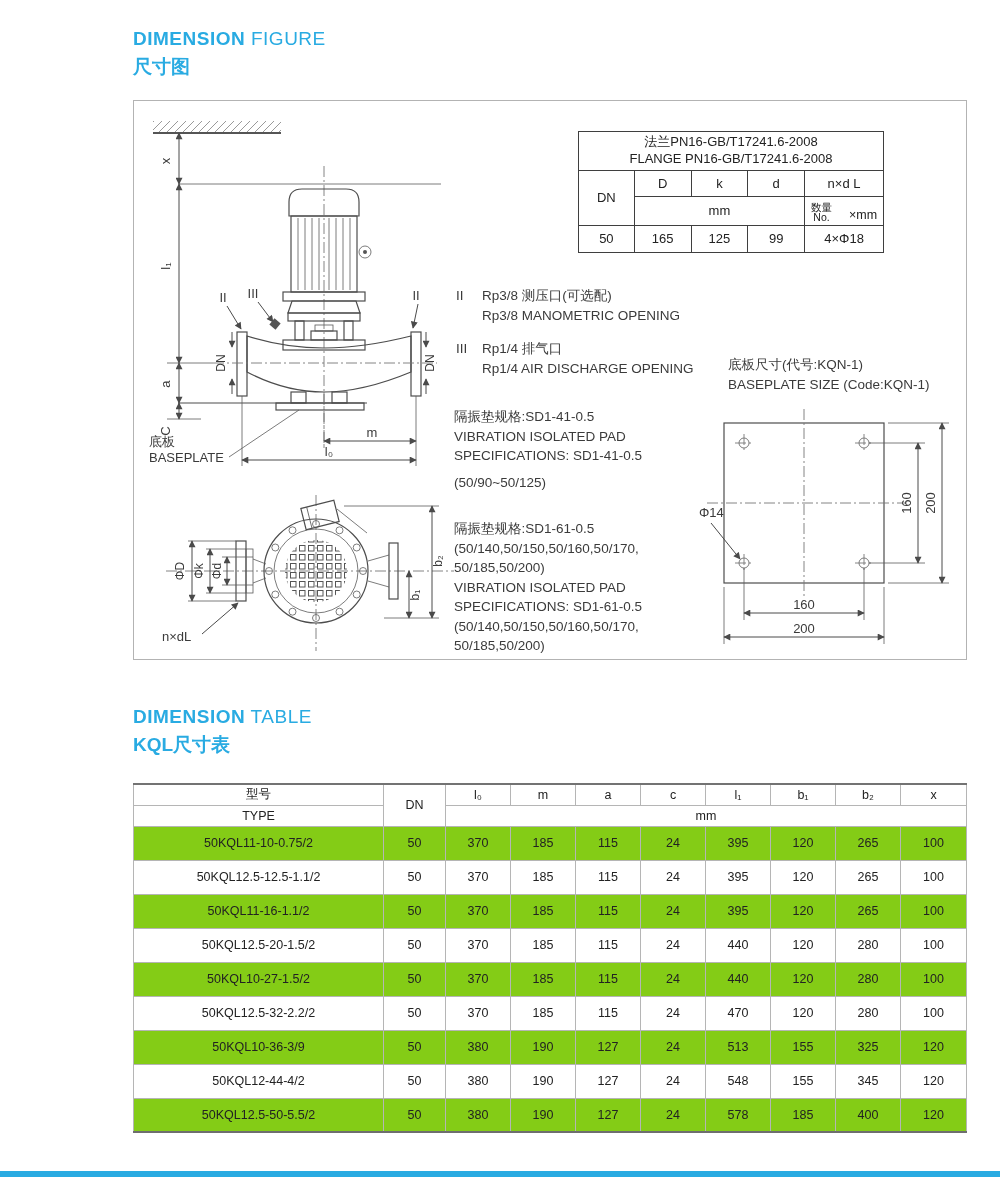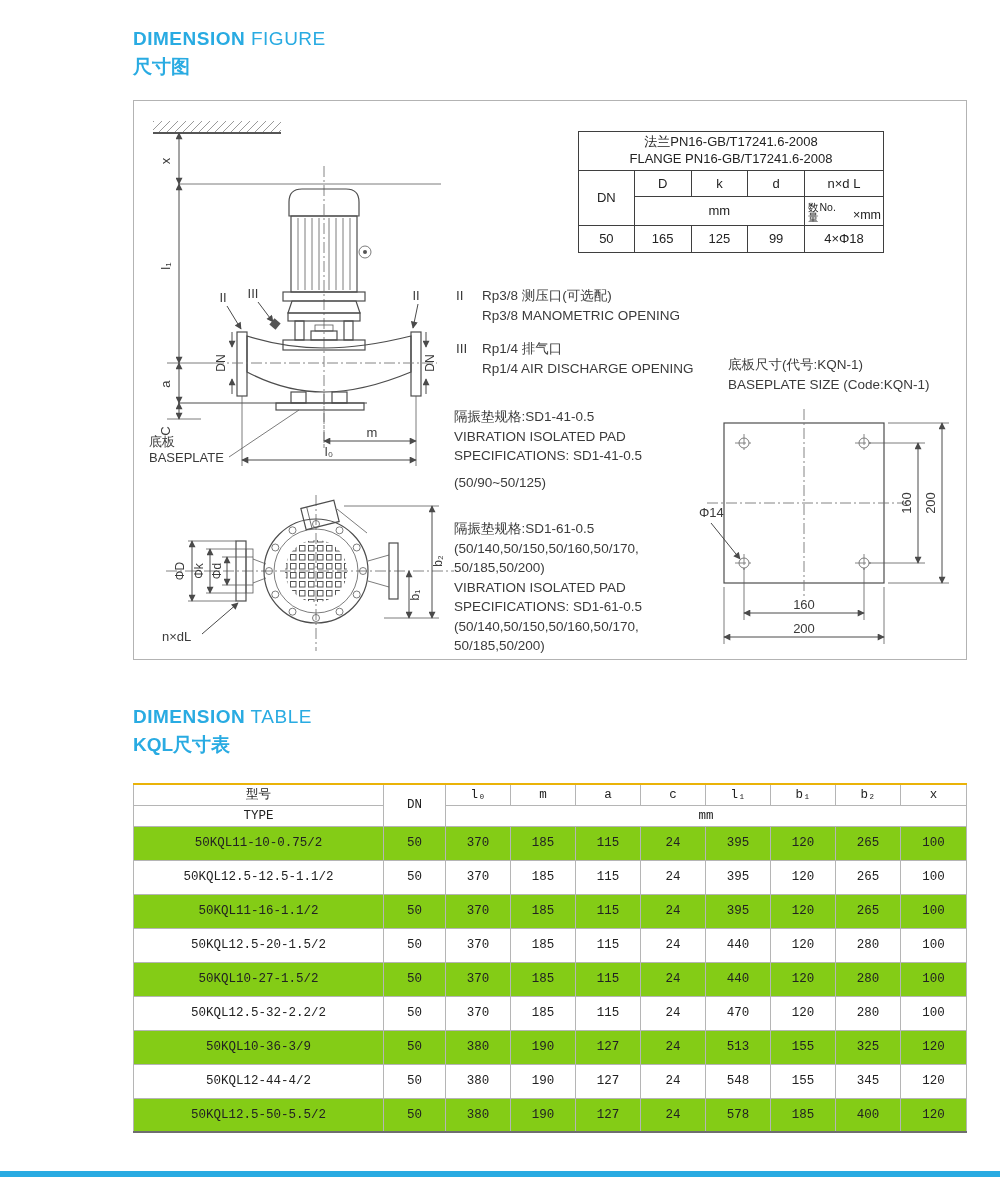--- a/index.html
+++ b/index.html
@@ -22,37 +22,37 @@
   .draw-thin { stroke:#5a5a5a; stroke-width:0.8; fill:none; }
   .dim { stroke:#4a4a4a; stroke-width:1; fill:none; }
   .cl { stroke:#777; stroke-width:0.9; fill:none; stroke-dasharray:11 3 2 3; }
 
   
   .flange-table { position:absolute; left:444px; top:30px; width:306px;
                   border-collapse:collapse; font-size:13px; color:#222; text-align:center; }
   .flange-table td, .flange-table th { border:1px solid #3f3f3f; font-weight:400; padding:2px 2px; }
   .flange-table .ttl { height:38px; line-height:1.3; }
   .qty-wrap { display:inline-flex; align-items:center; line-height:1; }
-  .qty-stack { display:inline-flex; flex-direction:row; font-size:10.5px; }
+  .qty-stack { display:inline-flex; flex-direction:column; font-size:10.5px; }
   .qty-suffix { font-size:12.5px; margin-left:17px; padding-top:6px; }
 
   
   .note-block { position:absolute; font-size:13.5px; color:#3b3b3b; line-height:1.45; }
   .note-row { display:flex; }
   .note-mark { width:26px; flex:none; }
   .bp-title { position:absolute; font-size:13.5px; color:#3b3b3b; line-height:1.5; }
 
   
   .dim-table { position:absolute; left:133px; top:783px; width:834px;
                border-collapse:collapse; table-layout:fixed;
                font-size:12.5px; color:#222; text-align:center; }
   .dim-table td, .dim-table th { border:1px solid #b5b5b5; font-weight:400; padding:0; }
   .dim-table thead td, .dim-table thead th { height:21px; }
   .dim-table tbody td { height:34px; }
-  .dim-table { border-top:2px solid #eab308;font-family:Liberation Mono, monospace; }
+  .dim-table { border-top:2px solid #737373; }
   .dim-table tbody tr:last-child td { border-bottom:2px solid #6e6e6e; }
   .dim-table tr.shaded td { background:#84cc16; }
 
   .bottom-bar { position:absolute; left:0; top:1171px; width:1000px; height:6px; background:#29abe2; }
 </style>
 </head>
 <body>
 
 <div class="page">
 

